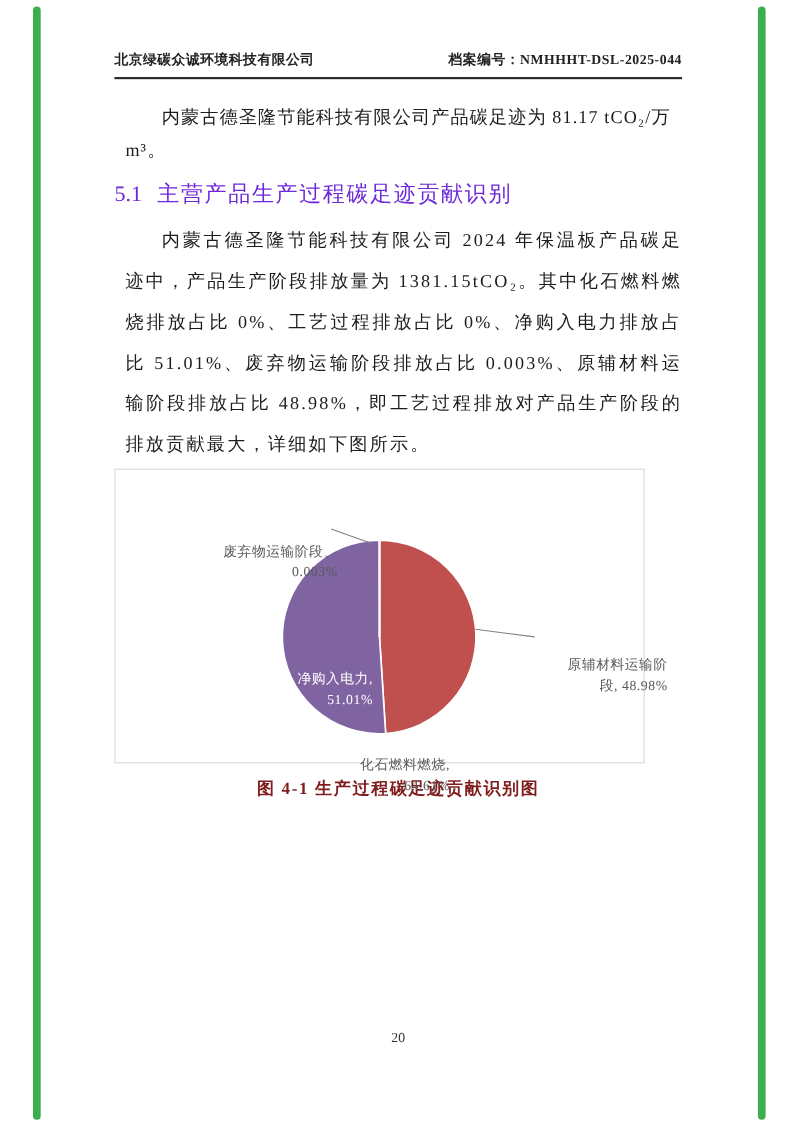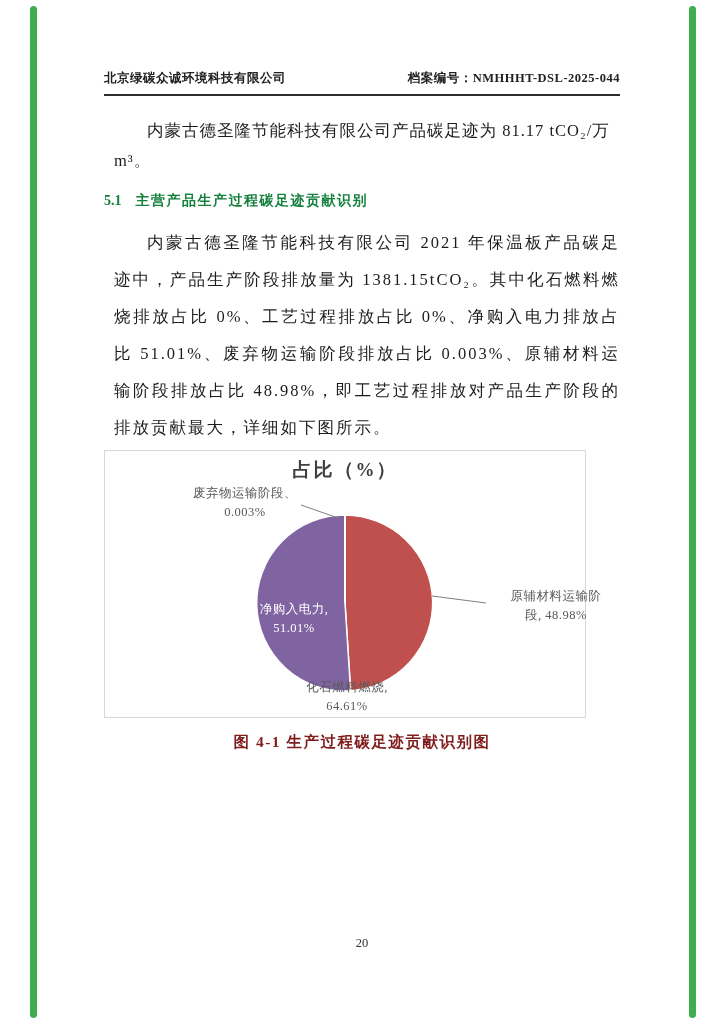--- a/index.html
+++ b/index.html
@@ -15,56 +15,56 @@
     position:absolute;top:6px;bottom:6px;width:7px;
     background:#3CAE4E;border-radius:4px;
   }
   .side-bar.left{left:30px;}
   .side-bar.right{right:28px;}
   .content{
     position:absolute;left:104px;top:0;width:516px;
   }
   .doc-header{
     display:flex;justify-content:space-between;align-items:flex-end;
-    padding-top:70px;padding-bottom:7px;
+    padding-top:46px;padding-bottom:7px;
     border-bottom:2px solid #2e2e2e;
     font-size:12.5px;font-weight:bold;color:#222;
     letter-spacing:0.5px;
   }
   .doc-header .right{white-space:nowrap;}
   .para{
     font-size:16.5px;line-height:37px;
     letter-spacing:2px;
     text-align:justify;text-justify:inter-character;margin-left:10px;
   }
   .intro{
     margin-top:20px;line-height:30px;letter-spacing:1px;
     text-align:left;text-indent:33px;
   }
   .heading{
     margin-top:12px;
-    font-size:14px;font-weight:bold;letter-spacing:1.5px;
-    line-height:26px;color:#15803d;
+    font-size:20px;font-weight:normal;letter-spacing:1.5px;
+    line-height:26px;color:#6d28d9;
   }
   .heading .num{margin-right:14px;letter-spacing:0;}
   .body-para{margin-top:10px;text-indent:33px;}
   .figure-panel{
     position:relative;margin-top:4px;
     width:480px;height:266px;
     border:1px solid #d8d8d8;background:#fff;
   }
   .chart-title{
     position:absolute;top:6px;left:0;width:100%;
     text-align:center;font-size:19px;font-weight:bold;
     color:#3f3f3f;letter-spacing:2px;
   }
   .pie-svg{position:absolute;left:0;top:0;}
   .pie-label{
     position:absolute;font-size:12.5px;line-height:19px;
-    color:#595959;text-align:center;letter-spacing:0.5px;
+    color:#595959;text-align:right;letter-spacing:0.5px;margin-top:32px;
   }
   .pie-label.waste{left:78px;top:33px;width:124px;}
   .pie-label.materials{left:400px;top:136px;width:102px;}
   .pie-label.electricity{left:144px;top:149px;width:90px;color:#ffffff;}
   .pie-label.fossil{left:180px;top:227px;width:124px;}
   .figure-caption{
     margin-top:12px;text-align:center;
     font-size:15.5px;font-weight:bold;letter-spacing:1.5px;
     line-height:24px;color:#7f1d1d;
   }
@@ -88,24 +88,23 @@
       <span class="left">北京绿碳众诚环境科技有限公司</span>
       <span class="right"><span>档案编号：</span><span>NMHHHT-DSL-2025-044</span></span>
     </div>
 
     <div class="para intro">内蒙古德圣隆节能科技有限公司产品碳足迹为 81.17 tCO₂/万 m³。</div>
 
     <div class="heading">
       <span class="num">5.1</span><span>主营产品生产过程碳足迹贡献识别</span>
     </div>
 
-    <div class="para body-para">内蒙古德圣隆节能科技有限公司 2021 年保温板产品碳足迹中，产品生产阶段排放量为 1381.15tCO₂。其中化石燃料燃烧排放占比 0%、工艺过程排放占比 0%、净购入电力排放占比 51.01%、废弃物运输阶段排放占比 0.003%、原辅材料运输阶段排放占比 48.98%，即工艺过程排放对产品生产阶段的排放贡献最大，详细如下图所示。</div>
+    <div class="para body-para">内蒙古德圣隆节能科技有限公司 2024 年保温板产品碳足迹中，产品生产阶段排放量为 1381.15tCO₂。其中化石燃料燃烧排放占比 0%、工艺过程排放占比 0%、净购入电力排放占比 51.01%、废弃物运输阶段排放占比 0.003%、原辅材料运输阶段排放占比 48.98%，即工艺过程排放对产品生产阶段的排放贡献最大，详细如下图所示。</div>
 
     <div class="figure-panel">
-      <div class="chart-title">占比（%）</div>
       <svg class="pie-svg" width="480" height="266" viewBox="0 0 480 266">
         <g id="pie-slices">
             <path d="M240,152 L240.0,64.0 A88,88 0 0 1 245.6,239.8 Z" fill="#C0504D" stroke="#ffffff" stroke-width="1.5"></path>
             <path d="M240,152 L245.6,239.8 A88,88 0 1 1 239.9,64.0 Z" fill="#8064A2" stroke="#ffffff" stroke-width="1.5"></path>
           </g>
         <line x1="240" y1="152" x2="240" y2="64" stroke="#ffffff" stroke-width="2"></line>
         <line x1="196" y1="54" x2="233" y2="67" stroke="#7f7f7f" stroke-width="1"></line>
         <line x1="327" y1="145" x2="381" y2="152" stroke="#7f7f7f" stroke-width="1"></line>
       </svg>
       <div class="pie-label waste">废弃物运输阶段、0.003%</div>

